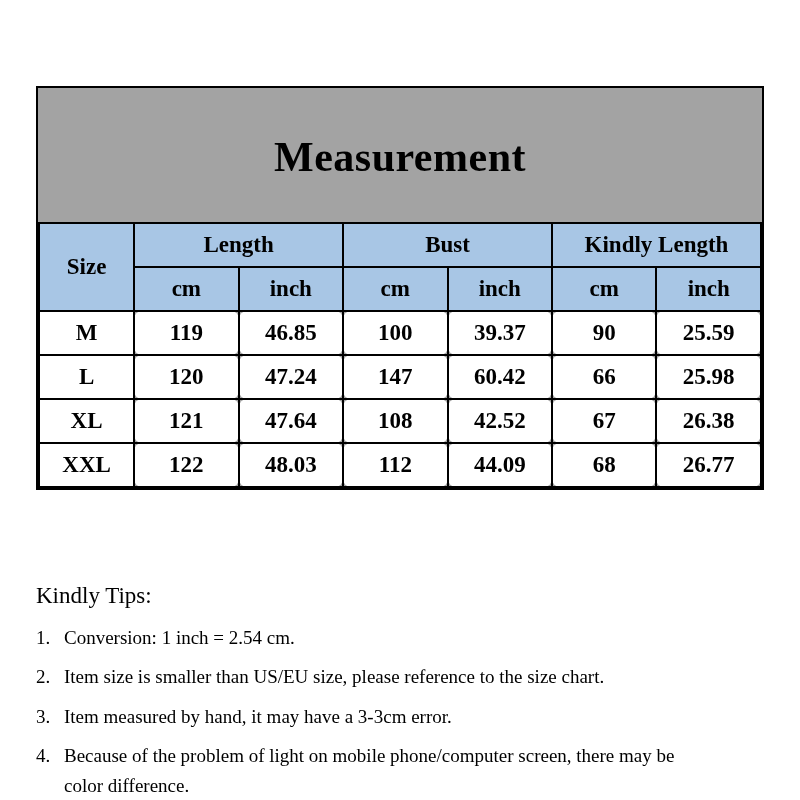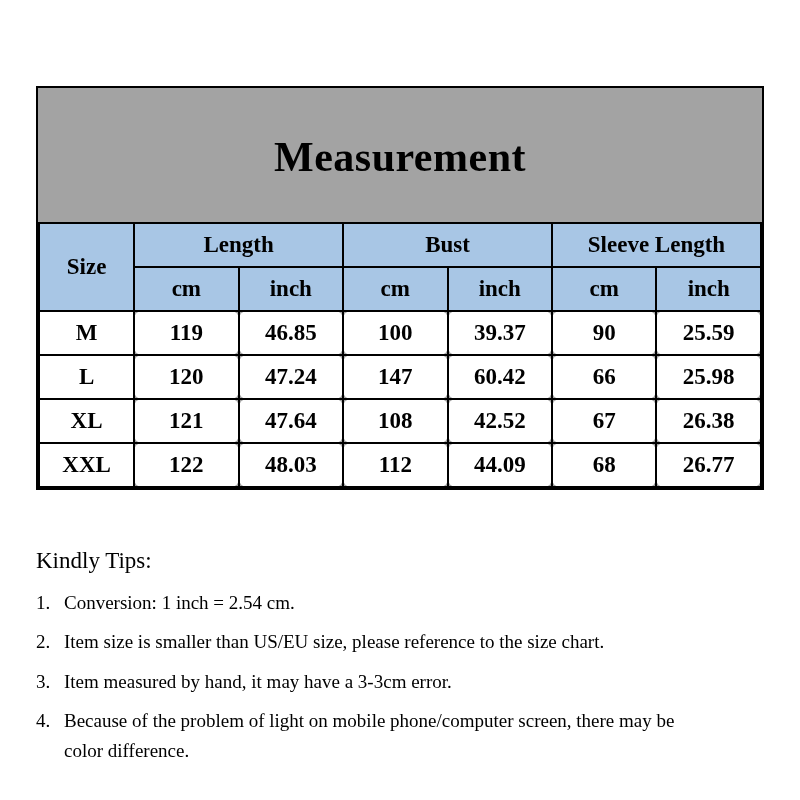--- a/index.html
+++ b/index.html
@@ -72,20 +72,21 @@
   }
   .tips {
     position: absolute;
     left: 36px;
     top: 548px;
     width: 740px;
   }
   .tips-title {
     font-size: 23px;
     padding: 0 0 14px 0;
+    margin-top: 35px;
   }
   .tips-list {
     list-style: none;
     margin: 0;
     padding: 0;
   }
   .tips-list li {
     display: flex;
     align-items: flex-start;
     font-size: 19px;
@@ -119,21 +120,21 @@
         <col class="col-num">
           <col class="col-num">
         <col class="col-num">
           <col class="col-num">
       </colgroup>
       <thead>
         <tr>
           <th rowspan="2" class="row-label">Size</th>
           <th colspan="2" class="group-head">Length</th>
           <th colspan="2" class="group-head">Bust</th>
-          <th colspan="2" class="group-head">Sleeve Length</th>
+          <th colspan="2" class="group-head">Kindly Length</th>
         </tr>
         <tr>
           <th>cm</th>
           <th>inch</th>
           <th>cm</th>
           <th>inch</th>
           <th>cm</th>
           <th>inch</th>
         </tr>
       </thead>

